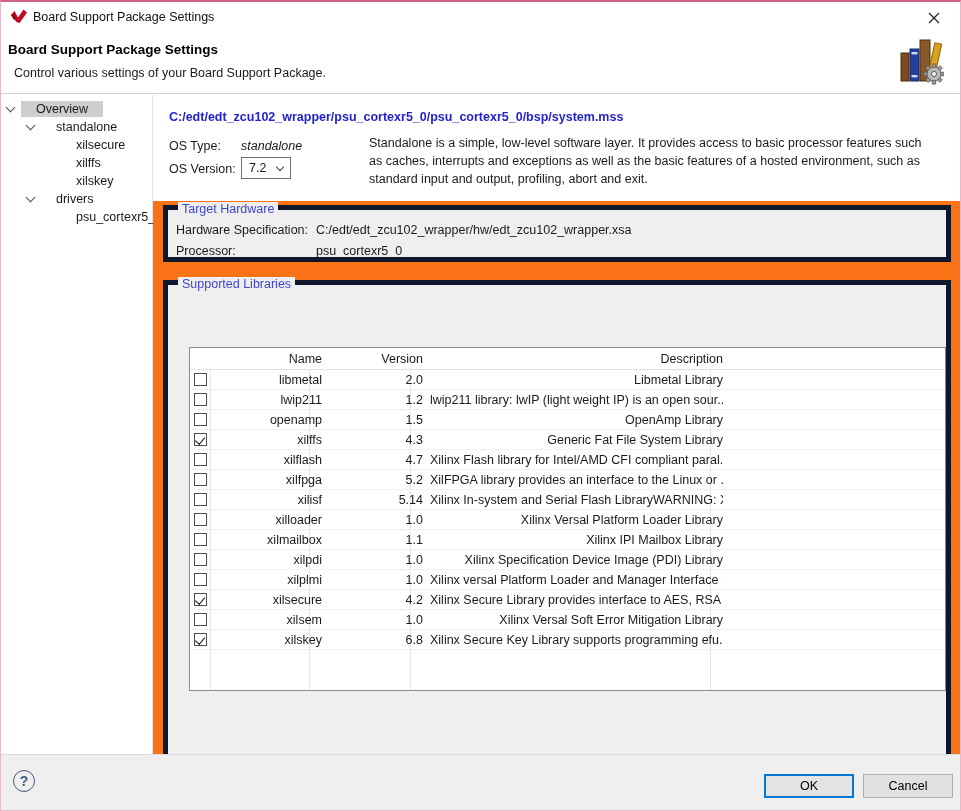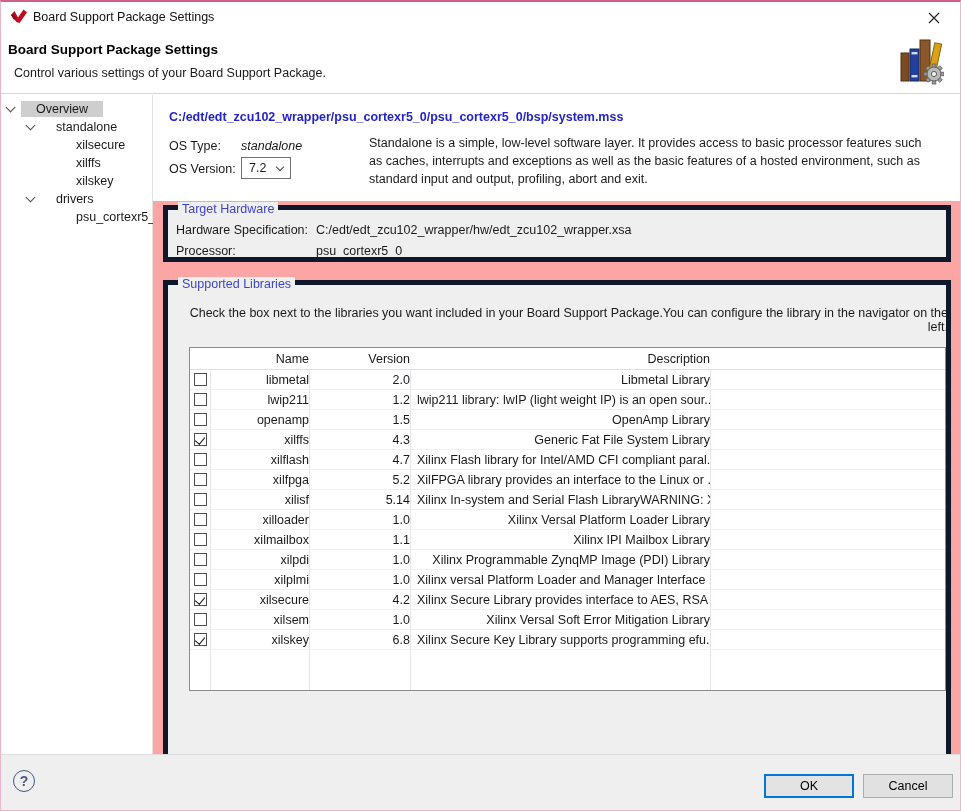--- a/index.html
+++ b/index.html
@@ -24,21 +24,21 @@
   .header .books-icon{position:absolute;right:16px;top:3px;width:46px;height:50px;}
   
   .body{position:absolute;left:0;top:93px;width:100%;height:662px;background:#efefef;}
   .treepane{position:absolute;left:0;top:0;width:152px;height:100%;background:#fff;border-right:1px solid #e2e2e2;padding-top:5px;}
   .tree-row{display:flex;align-items:center;height:18px;cursor:default;white-space:nowrap;}
   .tree-row .chev{width:7px;height:7px;border-right:1.6px solid #4d4d4d;border-bottom:1.6px solid #4d4d4d;transform:rotate(45deg);margin:-3px 7px 0 2px;flex:none;}
   .tree-row .chev-spacer{width:16px;flex:none;}
   .tree-row .tlabel{padding:1px 15px;}
   .tree-row .tlabel.selected{background:#cecece;}
   
-  .content{position:absolute;left:152px;top:0;right:0;bottom:0;background:#fca5a5;}
+  .content{position:absolute;left:152px;top:0;right:0;bottom:0;background:#f97316;}
   .white-strip{position:absolute;left:0;top:0;width:100%;height:106px;background:#fff;}
   .mss-path{position:absolute;left:16px;top:15px;font-weight:bold;color:var(--link-blue);}
   .lbl{position:absolute;color:#1a1a1a;}
   .os-type-val{position:absolute;left:88px;top:44px;font-style:italic;}
   .os-select{position:absolute;left:88px;top:62px;width:50px;height:22px;background:#fff;border:1px solid #707070;display:flex;align-items:center;cursor:default;}
   .os-select .sel-val{flex:1;text-align:left;padding-left:7px;}
   .os-select .sel-chev{width:6px;height:6px;border-right:1.4px solid #444;border-bottom:1.4px solid #444;transform:rotate(45deg);margin:-2px 7px 0 0;}
   .os-desc{position:absolute;left:216px;top:39px;width:566px;line-height:18px;color:#1a1a1a;}
   .groupbox{position:absolute;border:5px solid #0f172a;background:#efefef;text-align:right;}
   .group-title{position:absolute;left:10px;top:-8px;background:#efefef;padding:0 4px;color:var(--group-title-blue);}
@@ -47,21 +47,21 @@
   .g1 .row1{position:absolute;left:8px;top:13px;}
   .g1 .row2{position:absolute;left:8px;top:34px;}
   .g1 .val{position:absolute;left:140px;}
   .g2 .instruction{position:absolute;left:10px;top:21px;width:770px;}
   
   .libtable{position:absolute;left:21px;top:62px;width:757px;height:344px;background:#fff;border:1px solid #8c8c8c;}
   .vline{position:absolute;top:0;bottom:0;width:0;border-left:1px solid #e4e6ee;}
   .thead{display:flex;height:22px;background:#fff;border-bottom:1px solid #e0e0e0;align-items:center;position:relative;z-index:1;}
   .trow{display:flex;height:20px;align-items:center;border-bottom:1px solid #eef0f6;position:relative;z-index:1;}
   .c-cb{width:20px;flex:none;display:flex;align-items:center;justify-content:center;}
-  .c-name{width:99px;flex:none;padding-left:7px;overflow:hidden;white-space:nowrap;}
+  .c-name{width:99px;flex:none;padding-left:7px;overflow:hidden;white-space:nowrap;margin-left:13px;}
   .c-ver{width:101px;flex:none;padding-left:7px;overflow:hidden;white-space:nowrap;}
   .c-desc{width:300px;flex:none;padding-left:7px;overflow:hidden;white-space:nowrap;}
   .cb{width:13px;height:13px;border:1px solid #4d4d4d;background:#fff;position:relative;cursor:pointer;}
   .cb.checked::after{content:"";position:absolute;left:2.5px;top:0.5px;width:5px;height:8px;border-right:1.6px solid #1a1a1a;border-bottom:1.6px solid #1a1a1a;transform:rotate(40deg);}
   
   .footer{position:absolute;left:0;bottom:0;width:100%;height:56px;background:#efefef;border-top:1px solid #dcdcdc;}
   .help-btn{position:absolute;left:12px;top:15px;width:22px;height:22px;border:1.6px solid #44597e;border-radius:50%;color:#44597e;font-weight:bold;font-size:14px;display:flex;align-items:center;justify-content:center;cursor:pointer;}
   .btn{position:absolute;top:19px;width:90px;height:24px;background:#e1e1e1;border:1px solid #adadad;font-family:"Liberation Sans",sans-serif;font-size:12.5px;display:flex;align-items:center;justify-content:center;cursor:pointer;}
   .btn.ok{left:763px;border:2px solid var(--accent-blue);background:#e3e3e3;}
   .btn.cancel{left:862px;}
@@ -163,21 +163,20 @@
           <span class="val">C:/edt/edt_zcu102_wrapper/hw/edt_zcu102_wrapper.xsa</span>
         </div>
         <div class="row2">
           <span>Processor:</span>
           <span class="val">psu_cortexr5_0</span>
         </div>
       </div>
 
       <div class="groupbox g2">
         <span class="group-title">Supported Libraries</span>
-        <div class="instruction">Check the box next to the libraries you want included in your Board Support Package.You can configure the library in the navigator on the left.</div>
 
         <div class="libtable">
           <div class="vline" style="left:20px"></div>
           <div class="vline" style="left:119px"></div>
           <div class="vline" style="left:220px"></div>
           <div class="vline" style="left:520px"></div>
           <div class="thead">
             <span class="c-cb"></span>
             <span class="c-name">Name</span>
             <span class="c-ver">Version</span>
@@ -255,21 +254,21 @@
                 <span class="c-name">xilmailbox</span>
                 <span class="c-ver">1.1</span>
                 <span class="c-desc">Xilinx IPI Mailbox Library</span>
               </div>
               <div class="trow">
                 <span class="c-cb">
                   <span class="cb"></span>
                 </span>
                 <span class="c-name">xilpdi</span>
                 <span class="c-ver">1.0</span>
-                <span class="c-desc">Xilinx Programmable ZynqMP Image (PDI) Library</span>
+                <span class="c-desc">Xilinx Specification Device Image (PDI) Library</span>
               </div>
               <div class="trow">
                 <span class="c-cb">
                   <span class="cb"></span>
                 </span>
                 <span class="c-name">xilplmi</span>
                 <span class="c-ver">1.0</span>
                 <span class="c-desc">Xilinx versal Platform Loader and Manager Interface ...</span>
               </div>
               <div class="trow">

